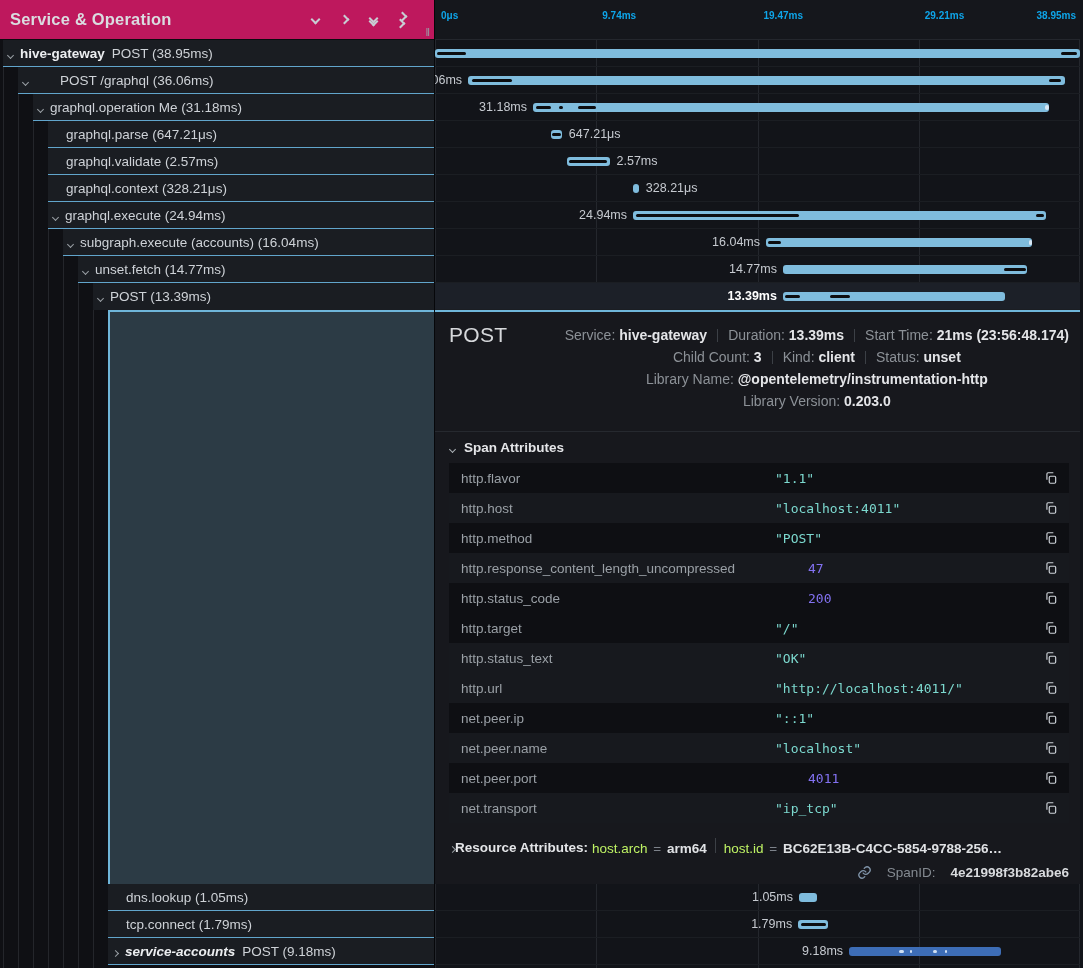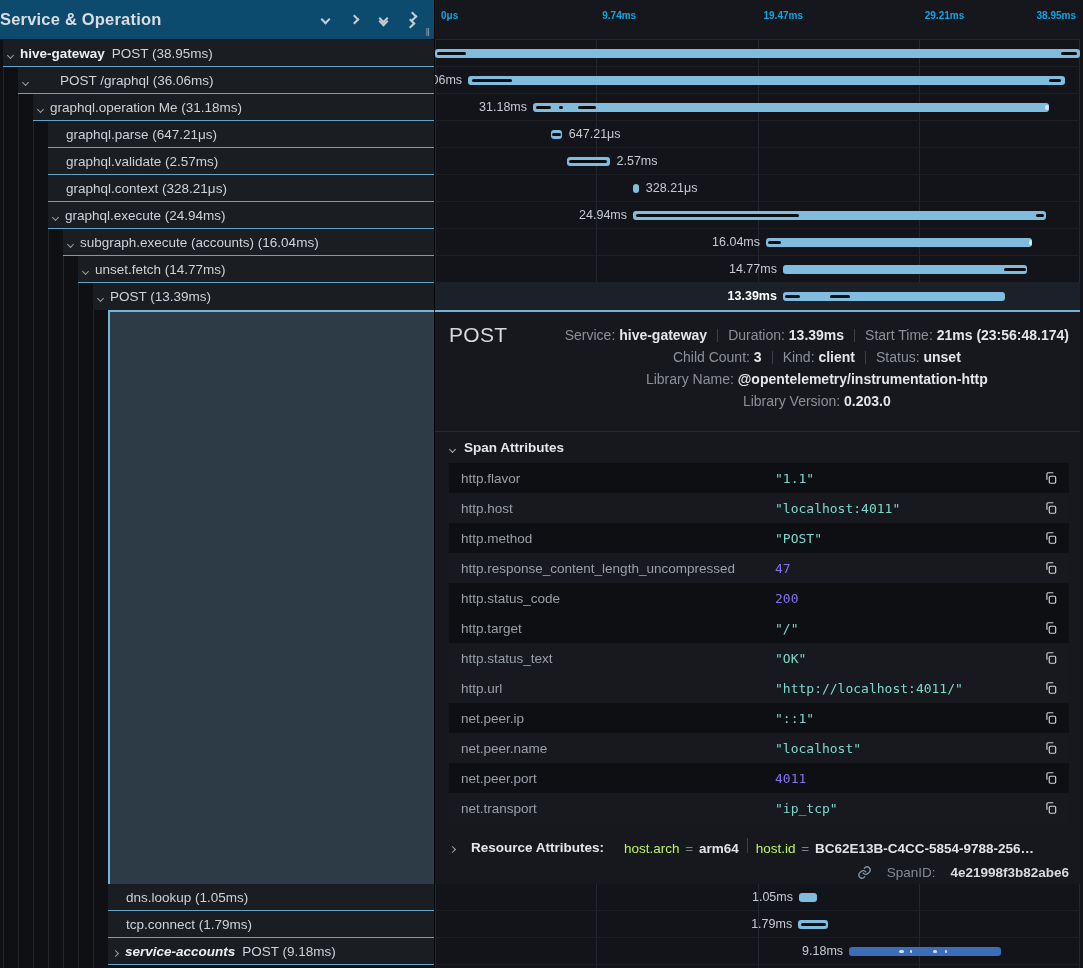--- a/index.html
+++ b/index.html
@@ -2,22 +2,22 @@
 <html><head>
 <meta charset="utf-8">
 <style>
   html,body{margin:0;padding:0;background:#0f1014;}
   *{box-sizing:border-box;}
   #app{position:relative;width:1083px;height:968px;background:#0f1014;
        font-family:"Liberation Sans",sans-serif;overflow:hidden;color:#ced2d7;}
 
   
   #left-panel{position:absolute;left:0;top:0;width:434px;height:968px;}
-  #left-header{position:absolute;left:0;top:0;width:434px;height:40px;background:#0c4a6e;
-    display:flex;align-items:center;padding:0 0;border-bottom:1px solid #0b0c0f;}
+  #left-header{position:absolute;left:0;top:0;width:434px;height:40px;background:#be185d;
+    display:flex;align-items:center;padding:0 10px;border-bottom:1px solid #0b0c0f;}
   #left-header .title{flex:1;font-size:16.5px;font-weight:700;color:#dadce0;letter-spacing:.2px;}
   #left-header .hicons{display:flex;align-items:center;gap:22px;margin-right:18px;color:#c8cdd3;}
   .hicon{display:flex;flex-direction:column;align-items:center;cursor:pointer;}
   .chev{display:inline-block;width:7px;height:7px;border-right:2px solid currentColor;border-bottom:2px solid currentColor;}
   .chev.down{transform:rotate(45deg);}
   .chev.right{transform:rotate(-45deg);}
   .chev.small{width:5px;height:5px;border-width:1.5px;}
   .dbl{display:flex;flex-direction:column;gap:0;}
   .dbl .chev{margin-top:-4px;}
   .dbl .chev:first-child{margin-top:0;}
@@ -70,24 +70,24 @@
   #attr-header{position:absolute;left:15px;top:128px;display:flex;align-items:center;gap:9px;
     font-size:13.5px;font-weight:700;color:#e4e5e8;cursor:pointer;}
   #attr-header .tchev{color:#aab0b6;}
   #attr-table{position:absolute;left:14px;top:151px;width:620px;}
   .arow{display:flex;align-items:center;height:30px;font-size:13.5px;}
   .arow.odd{background:#0e0f13;}
   .arow.even{background:#17191e;}
   .akey{width:326px;padding-left:12px;color:#9aa0a6;white-space:nowrap;overflow:hidden;}
   .aval{flex:1;font-family:"DejaVu Sans Mono","Liberation Mono",monospace;font-size:13px;white-space:nowrap;}
   .aval.string{color:#7cd9cf;}
-  .aval.number{color:#8372f2;}
+  .aval.number{color:#8372f2;margin-left:33px;}
   .acopy{width:36px;display:flex;justify-content:center;align-items:center;cursor:pointer;}
   #resource-line{position:absolute;left:15px;top:526px;right:14px;display:flex;align-items:center;
-    gap:16px;font-size:13.5px;color:#9aa0a6;white-space:nowrap;overflow:hidden;}
+    gap:0;font-size:13.5px;color:#9aa0a6;white-space:nowrap;overflow:hidden;}
   #resource-line .rtitle{font-weight:700;color:#e4e5e8;margin-right:4px;}
   .rkey{color:#bef264;} .req{color:#7d828a;margin:0 2px;} .rval{font-weight:700;color:#e0e2e5;}
   .rsep{display:inline-block;width:1px;height:15px;background:#3c4046;margin:0 8px;}
   #spanid-line{position:absolute;right:14px;top:553px;display:flex;align-items:flex-end;gap:15px;
     font-size:13.5px;color:#848a91;}
   #spanid-line .sid{font-weight:700;color:#d9dbde;}
   #vdiv{position:absolute;left:434px;top:0;width:1px;height:968px;background:#06070a;z-index:5;}
   svg.ico{display:block;}
 </style>
 </head>

